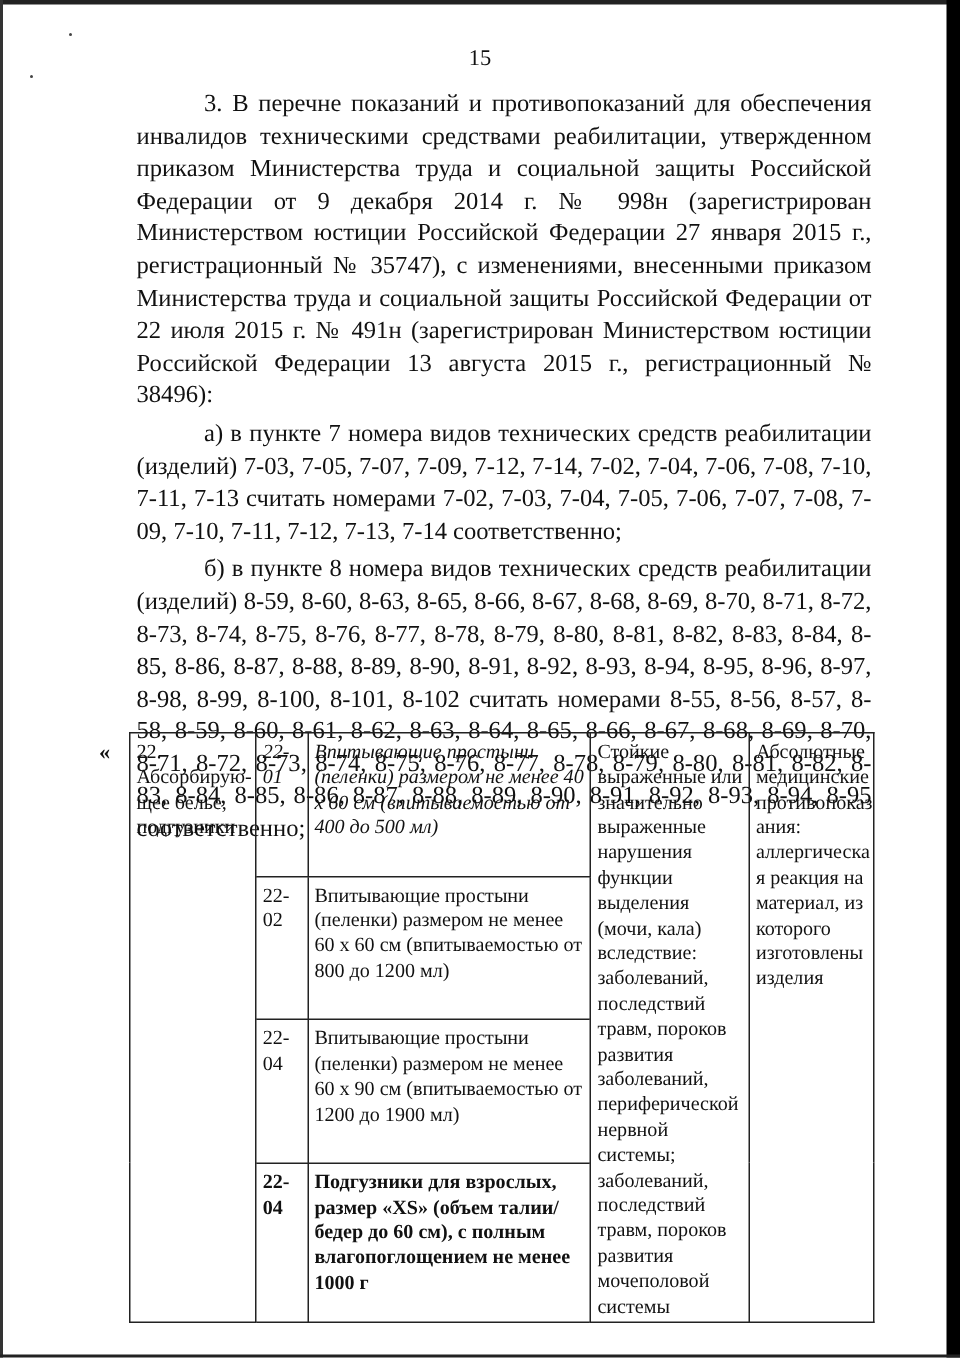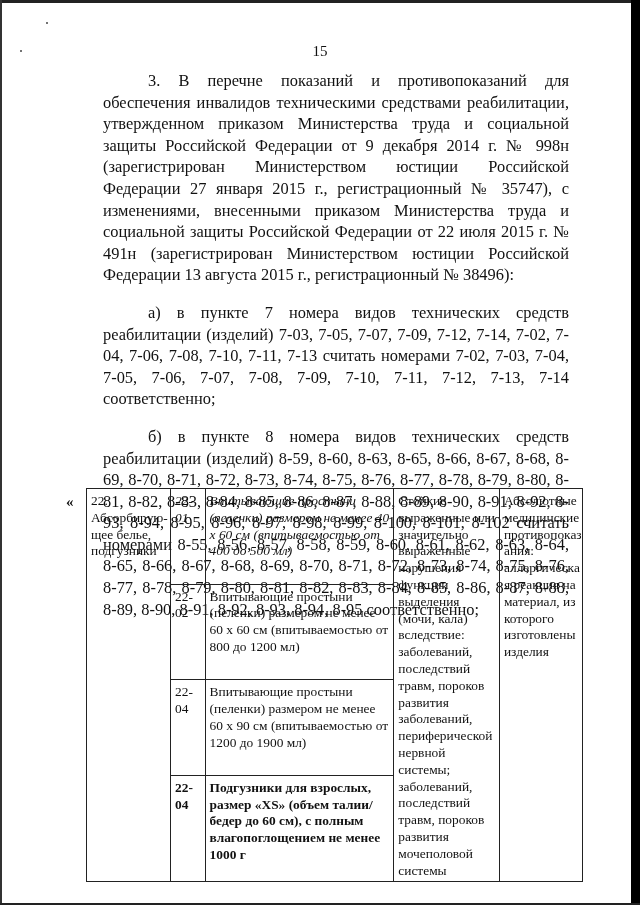--- a/index.html
+++ b/index.html
@@ -6,24 +6,24 @@
   body {
     width: 640px; height: 905px; background: #ffffff; position: relative; overflow: hidden;
     font-family: "Liberation Serif", "DejaVu Serif", serif; color: #111;
   }
   .frame-top { position: absolute; left: 0; top: 0; width: 640px; height: 3px; background: #222; }
   .frame-left { position: absolute; left: 0; top: 0; width: 2px; height: 905px; background: #333; }
   .frame-right { position: absolute; right: 0; top: 0; width: 9px; height: 905px; background: #000; }
   .frame-bottom { position: absolute; left: 0; bottom: 0; width: 640px; height: 2px; background: #222; }
   .speck { position: absolute; width: 2px; height: 2px; background: #444; border-radius: 1px; }
 
-  .page-number { position: absolute; top: 43px; left: 0; width: 640px; text-align: center; font-size: 15px; }
+  .page-number { position: absolute; top: 31px; left: 0; width: 640px; text-align: center; font-size: 15px; }
 
   .body-text { position: absolute; left: 87px; top: 54px; width: 498px; font-size: 16.4px; line-height: 21.6px; }
-  .para { margin: 16px; text-align: justify; text-indent: 45px; hyphens: none; }
+  .para { margin: 4px; text-align: justify; text-indent: 45px; hyphens: none; }
 
   .quote-mark { position: absolute; left: 66px; top: 494px; font-size: 15px; font-weight: bold; }
 
   table.amend {
     position: absolute; left: 86px; top: 488px; border-collapse: collapse;
     font-size: 13.4px; line-height: 16.8px; table-layout: fixed; width: 497px; padding-left: 12px;
   }
   table.amend td { border: 1.3px solid #222; vertical-align: top; padding: 4px 3px 2px 4px; }
   .c-group { width: 78px; }
   .c-code { width: 32px; }

